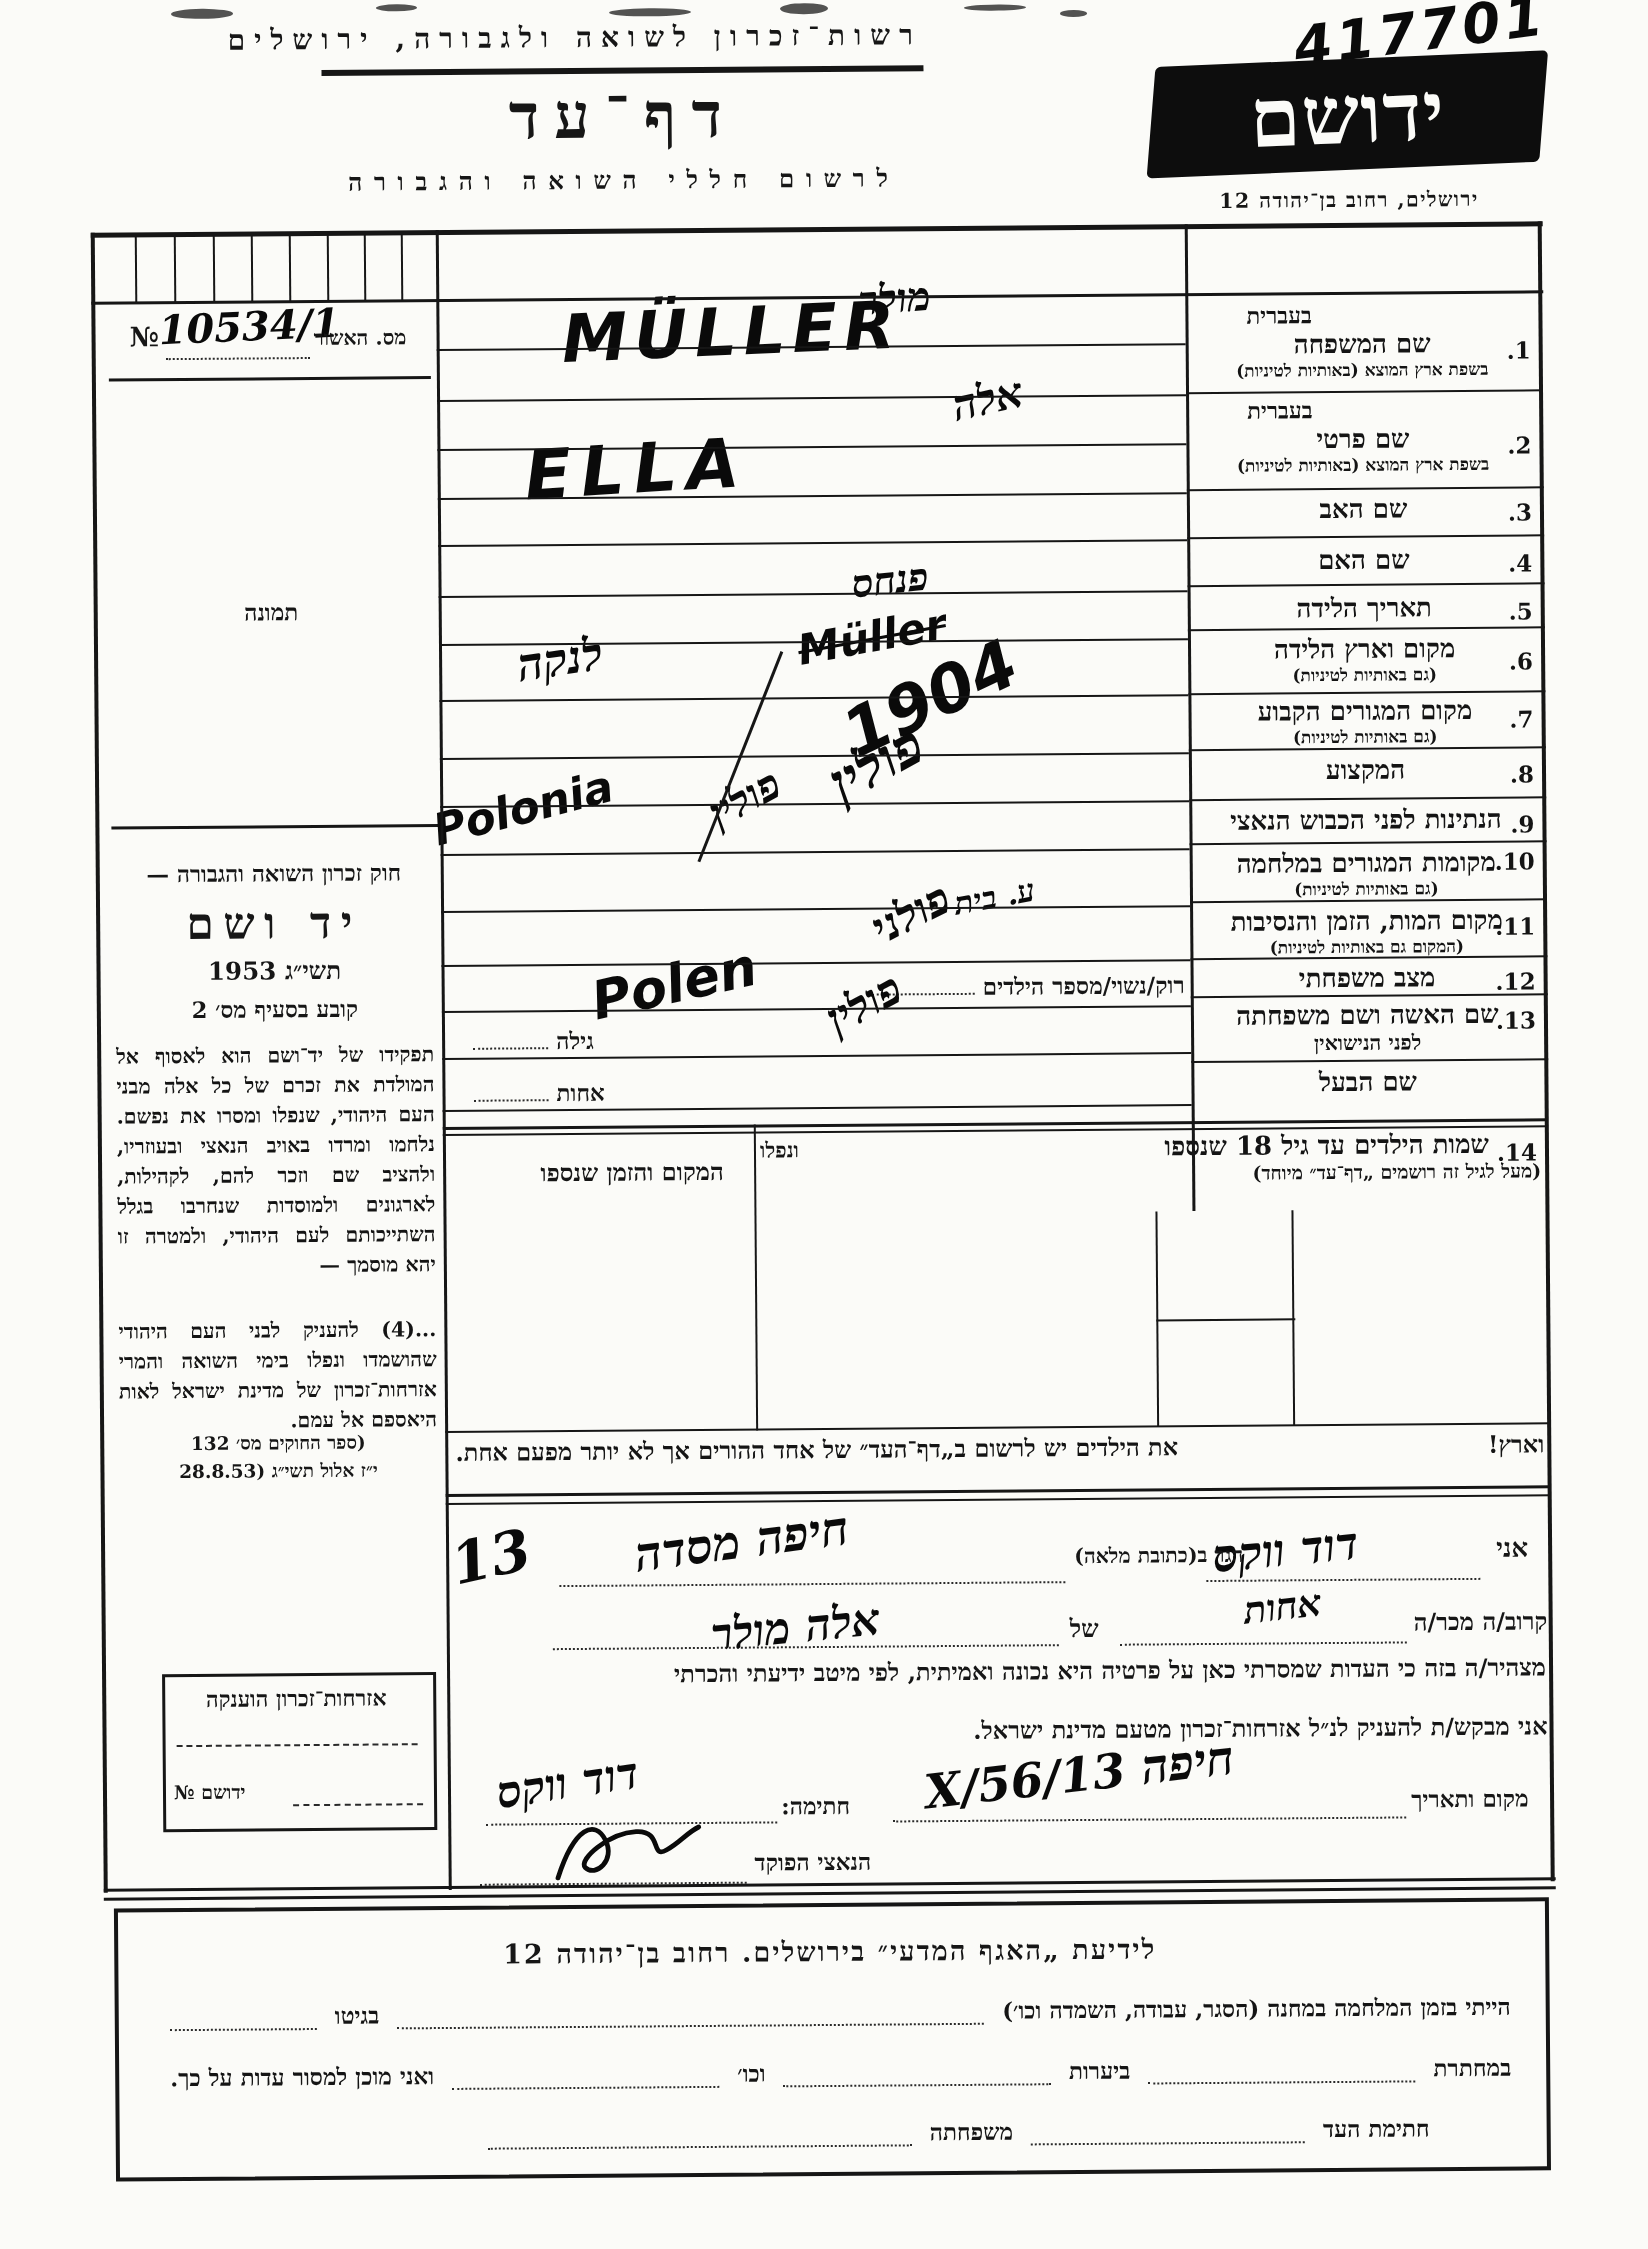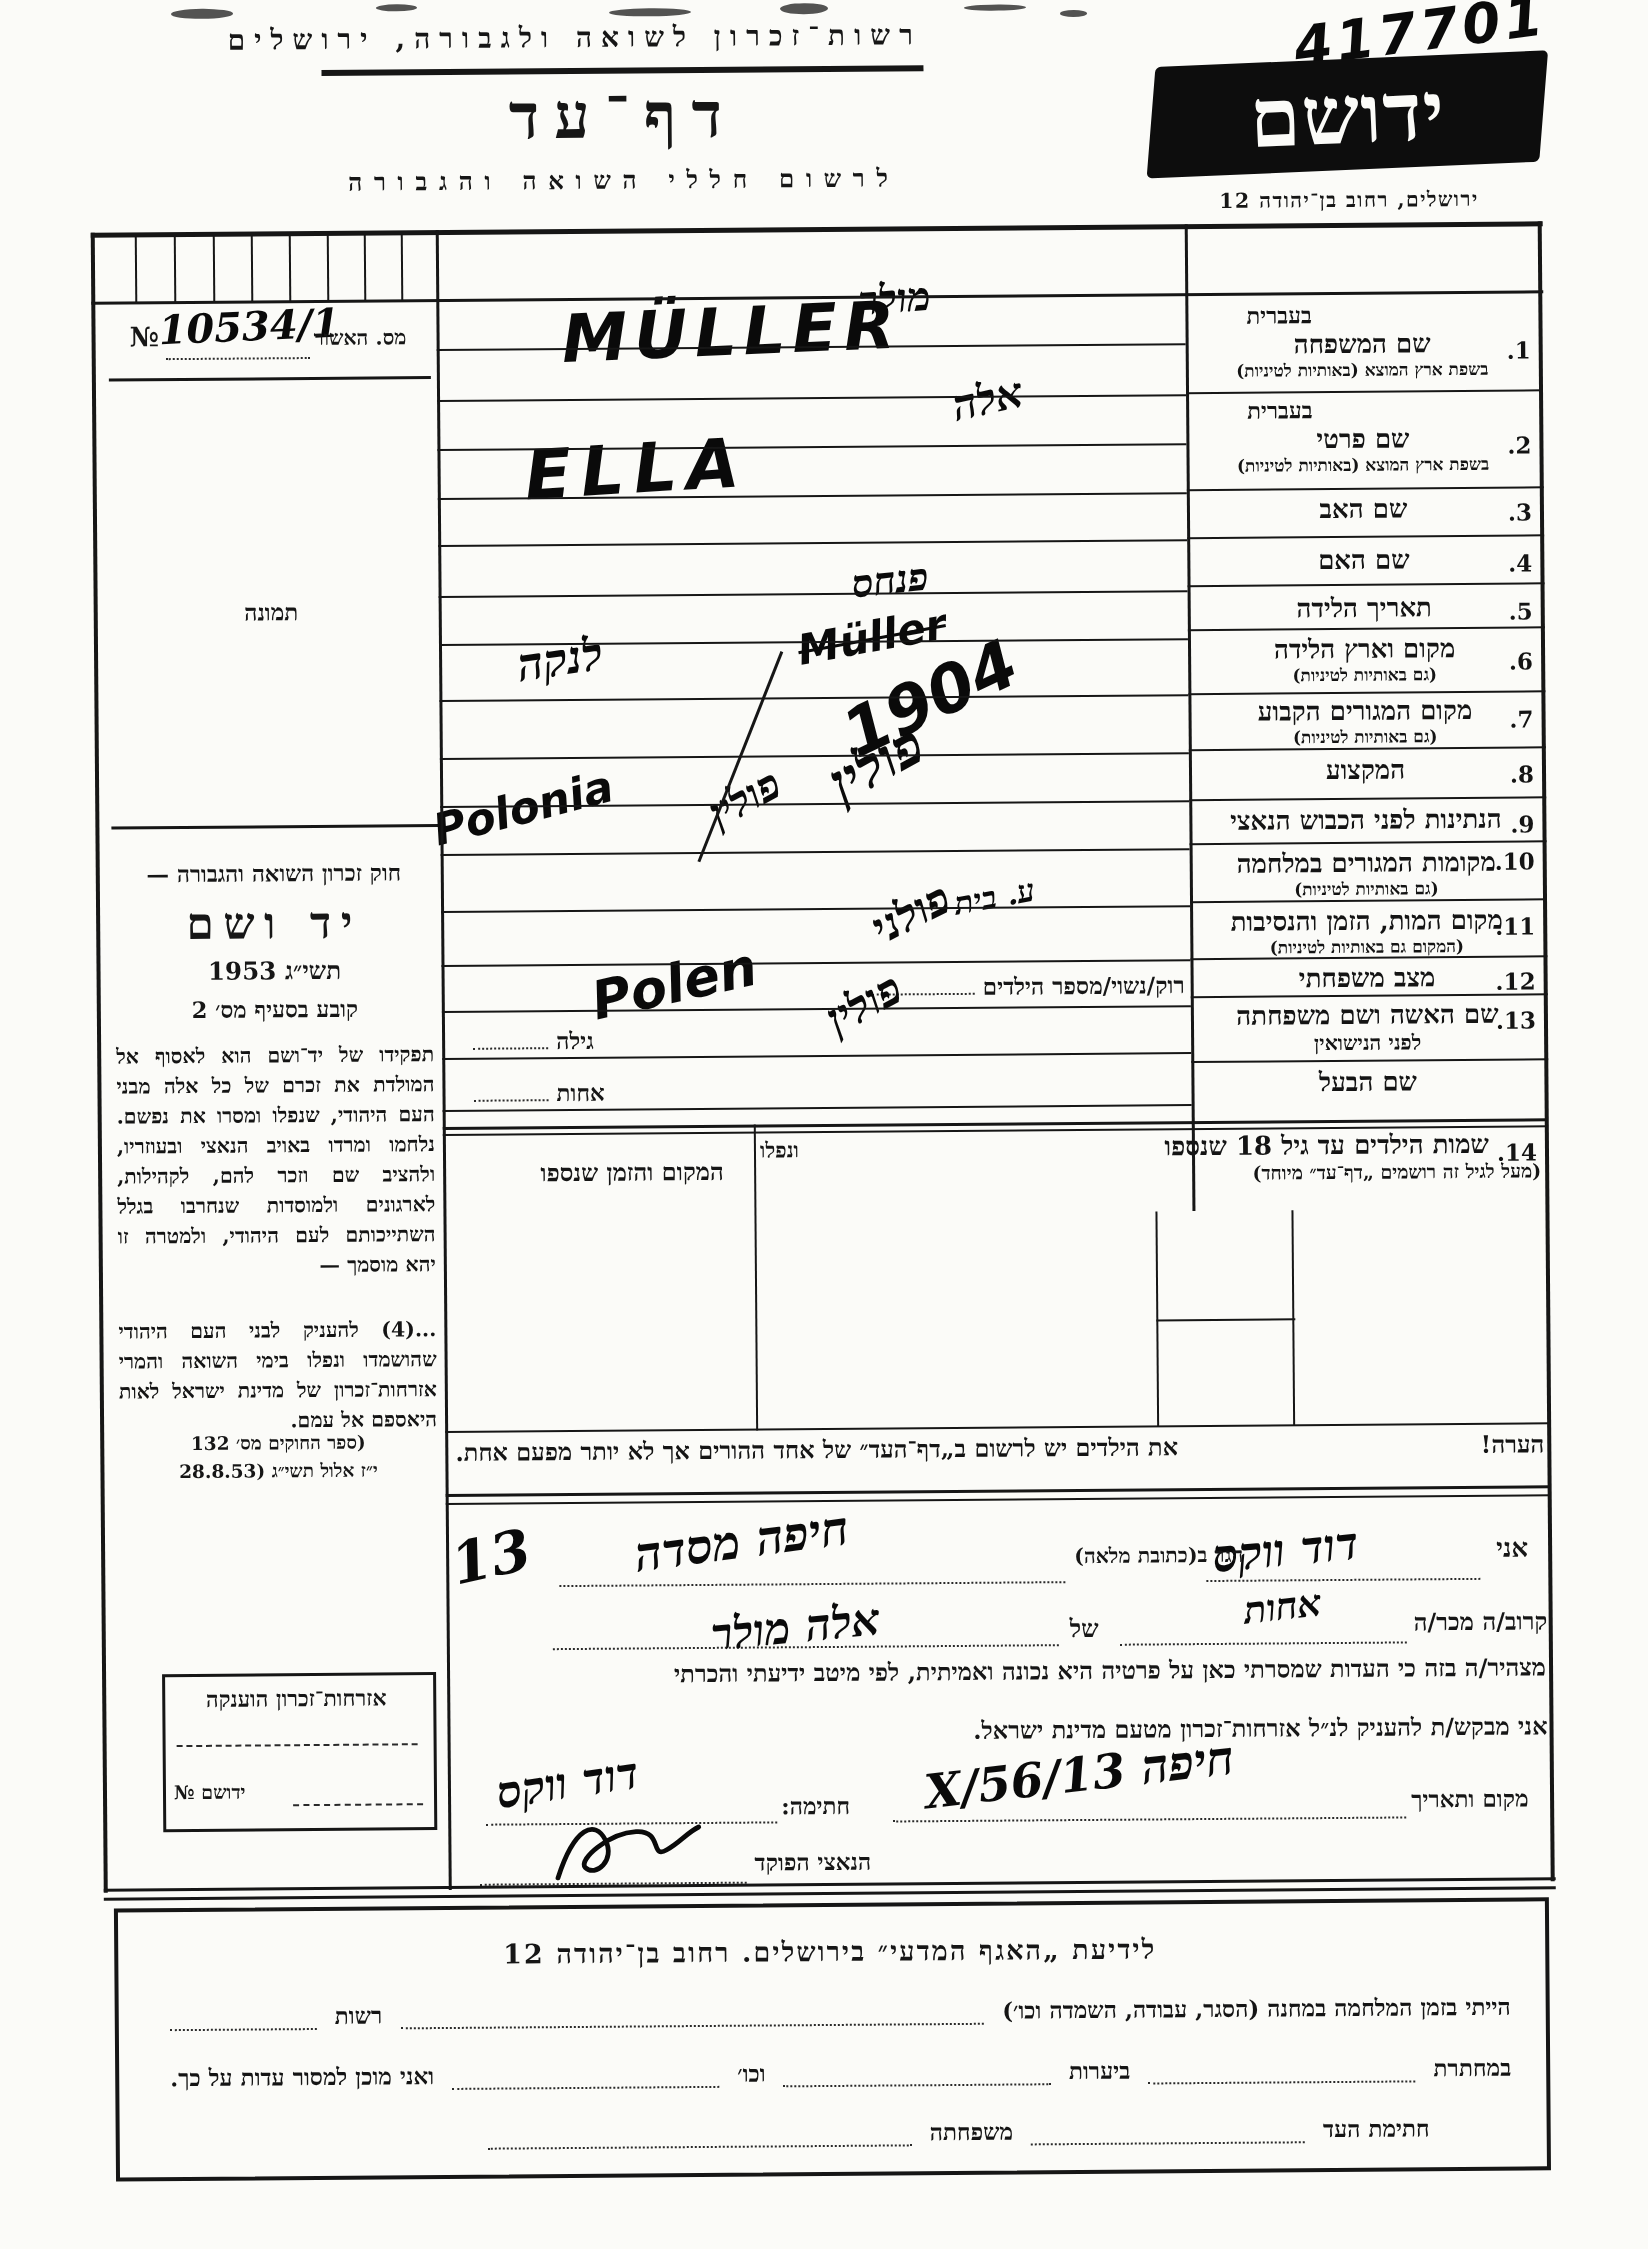--- a/index.html
+++ b/index.html
@@ -165,21 +165,21 @@
   </div>
   <div class="lbl" style="left:472px;top:1077px;font-size:23px;">
     <span>אחות</span>
     <span class="idots" style="width:75px;"></span>
   </div>
 
   <div class="lbl" style="left:758px;top:1137px;font-size:21px;">ונפלו</div>
   <div class="lbl" style="left:534px;top:1156px;width:192px;font-size:24px;text-align:center;">המקום והזמן שנספו</div>
 
   <div class="notebar">
-    <span>הערה!</span>
+    <span>וארץ!</span>
     <span>את הילדים יש לרשום ב„דף־העד״ של אחד ההורים אך לא יותר מפעם אחת.</span>
   </div>
 
   <div class="lbl" style="left:1491px;top:1538px;font-size:26px;">אני</div>
   <div class="dotted" style="left:1201px;top:1583px;width:274px;"></div>
   <div class="hw" style="left:1207px;top:1527px;font-size:45px;transform:rotate(-5deg);">דוד ווקס</div>
   <div class="lbl" style="left:1069px;top:1546px;font-size:20.5px;">הגר ב(כתובת מלאה)</div>
   <div class="dotted" style="left:554px;top:1583px;width:506px;"></div>
   <div class="hw" style="left:629px;top:1513px;font-size:47px;transform:rotate(-7deg);">חיפה מסדה</div>
   <div class="hw" style="left:446px;top:1520px;font-size:57px;transform:rotate(-12deg);direction:ltr;">13</div>
@@ -223,21 +223,21 @@
   <div class="hwl" style="left:590px;top:952px;font-size:53px;transform:rotate(-12deg);">Polen</div>
   <div class="hw" style="left:824px;top:978px;font-size:44px;transform:rotate(-28deg);">פולין</div>
   <div class="rule" style="left:740px;top:643px;width:2.7px;height:226px;transform:rotate(22deg);"></div>
 
   <div class="box" style="left:106px;top:1903px;width:1427px;height:265px;border-width:4.8px;"></div>
   <div class="lbl ctr" style="left:274px;top:1936px;width:1095px;font-size:27px;letter-spacing:2.1px;">לידיעת „האגף המדעי״ בירושלים. רחוב בן־יהודה 12</div>
 
   <div class="brow" style="left:161px;top:1998px;width:1341px;">
     <span>הייתי בזמן המלחמה במחנה (הסגר, עבודה, השמדה וכו׳)</span>
     <span class="dfill" style="flex:1;"></span>
-    <span>רשות</span>
+    <span>בגיטו</span>
     <span class="dfill" style="flex:0 0 147px;"></span>
   </div>
   <div class="brow" style="left:161px;top:2059px;width:1341px;">
     <span>במחתרת</span>
     <span class="dfill" style="flex:1;"></span>
     <span>ביערות</span>
     <span class="dfill" style="flex:1;"></span>
     <span>וכו׳</span>
     <span class="dfill" style="flex:1;"></span>
     <span>ואני מוכן למסור עדות על כך.</span>

